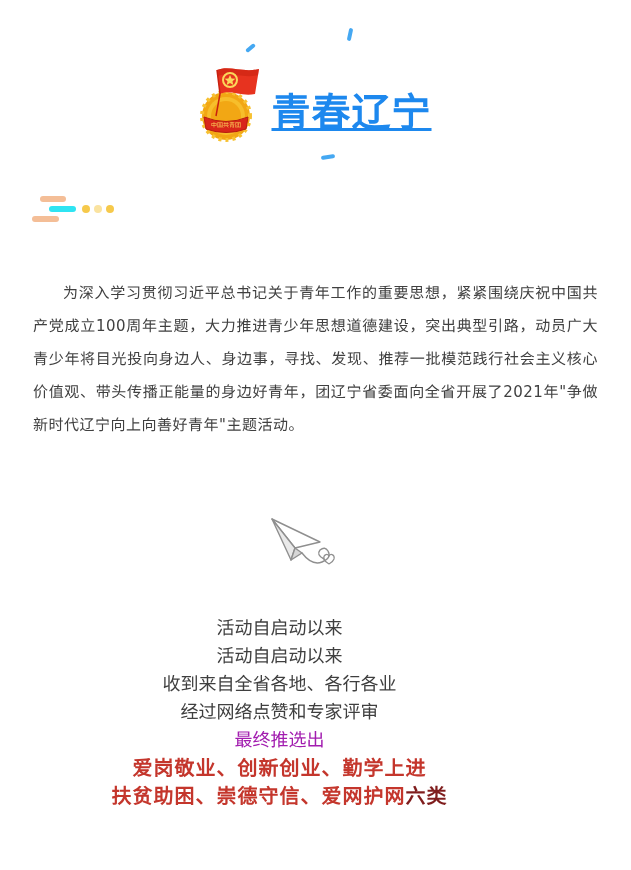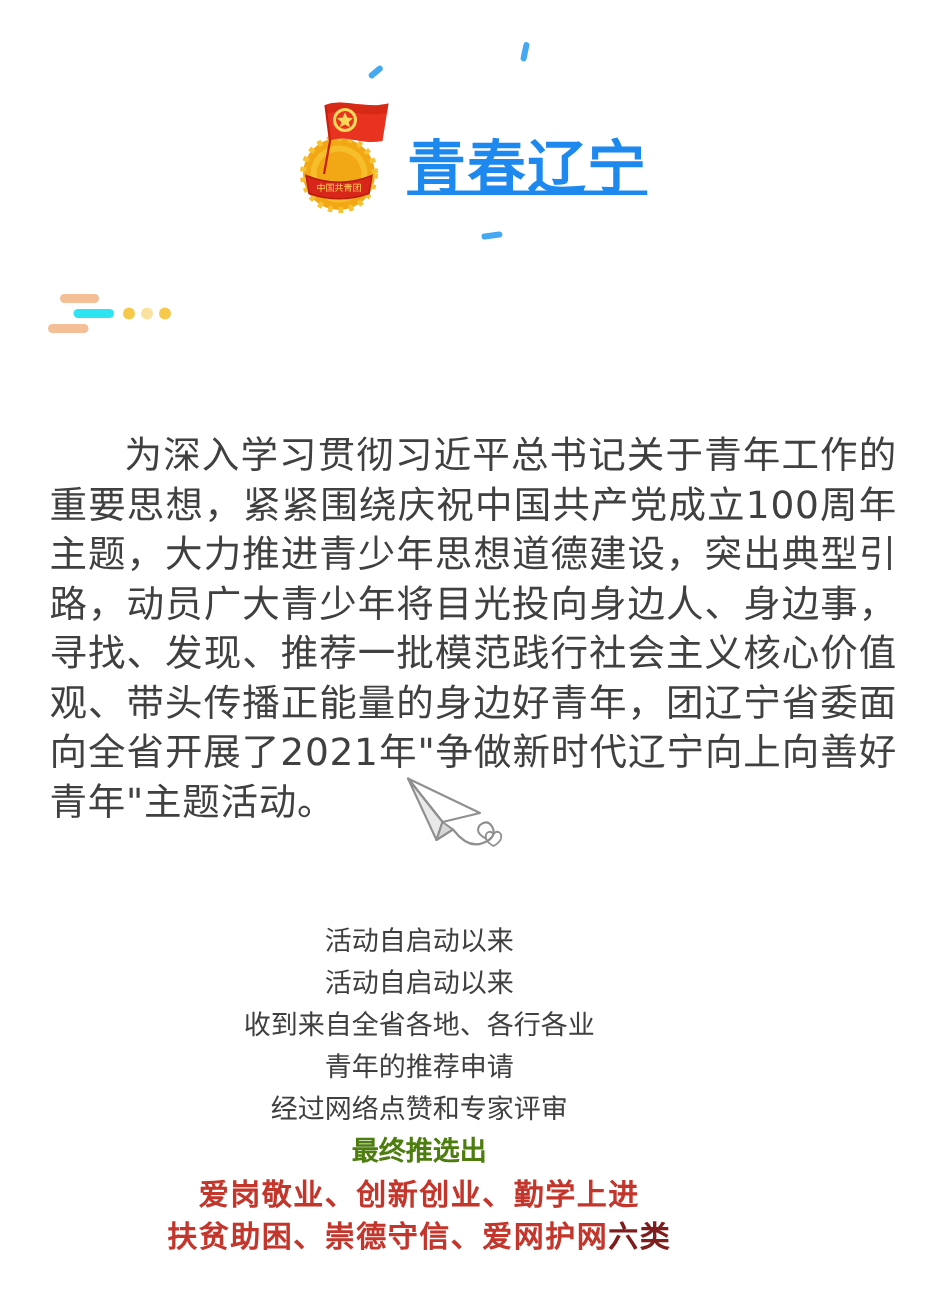--- a/index.html
+++ b/index.html
@@ -65,21 +65,21 @@
   .dot-1 { left: 52px; background: #f6c94b; }
   .dot-2 { left: 64px; background: #fae3a0; }
   .dot-3 { left: 76px; background: #f6c94b; }
 
   
   .article {
     position: absolute;
     top: 262px;
     left: 33px;
     width: 565px;
-    font-size: 25px;
+    font-size: 15px;
     line-height: 33px;
     letter-spacing: 0.5px;
     color: #404040;
     text-align: justify;
     text-indent: 2em;
   }
 
   
   .plane {
     position: absolute;
@@ -97,21 +97,21 @@
     width: 559px;
     text-align: center;
     color: #3f3f3f;
   }
   .summary .line {
     display: block;
     font-size: 18px;
     line-height: 28px;
     font-weight: 400;
   }
-  .summary .line.bold { font-weight: 700; color: #4d7c0f; }
+  .summary .line.bold { font-weight: 400; color: #a21caf; }
   .summary .line.red  { font-weight: 700; font-size: 20px; color: #c4362c; letter-spacing: 1px; }
   .summary .line.red .suffix { color: #7f1d1d; }
 </style>
 </head>
 <body>
 
 <div class="page">
 
   <span class="dash dash-1"></span>
   <span class="dash dash-2"></span>
@@ -156,20 +156,19 @@
       <path d="M33,38 L40,43 L29,50 Z" fill="#d7d7d7"></path>
       <path d="M40,43 Q50,56 60,52 Q70,48 66,41 Q63,36 58,40 Q54,45 62,49"></path>
       <path d="M62,49 c-1,-4 3,-6 5,-3 c2,-3 6,-1 5,3 c-1,3 -5,5 -5,5 c0,0 -4,-2 -5,-5 Z" stroke-width="1.2"></path>
     </g>
   </svg>
 
   <div class="summary">
     <span class="line">活动自启动以来</span>
     <span class="line">活动自启动以来</span>
     <span class="line">收到来自全省各地、各行各业</span>
-    <span class="line">青年的推荐申请</span>
     <span class="line">经过网络点赞和专家评审</span>
     <span class="line bold">最终推选出</span>
     <span class="line red">爱岗敬业、创新创业、勤学上进</span>
     <span class="line red"><span>扶贫助困、崇德守信、爱网护网</span><span class="suffix">六类</span></span>
   </div>
 
 </div>
 
 </body></html>

